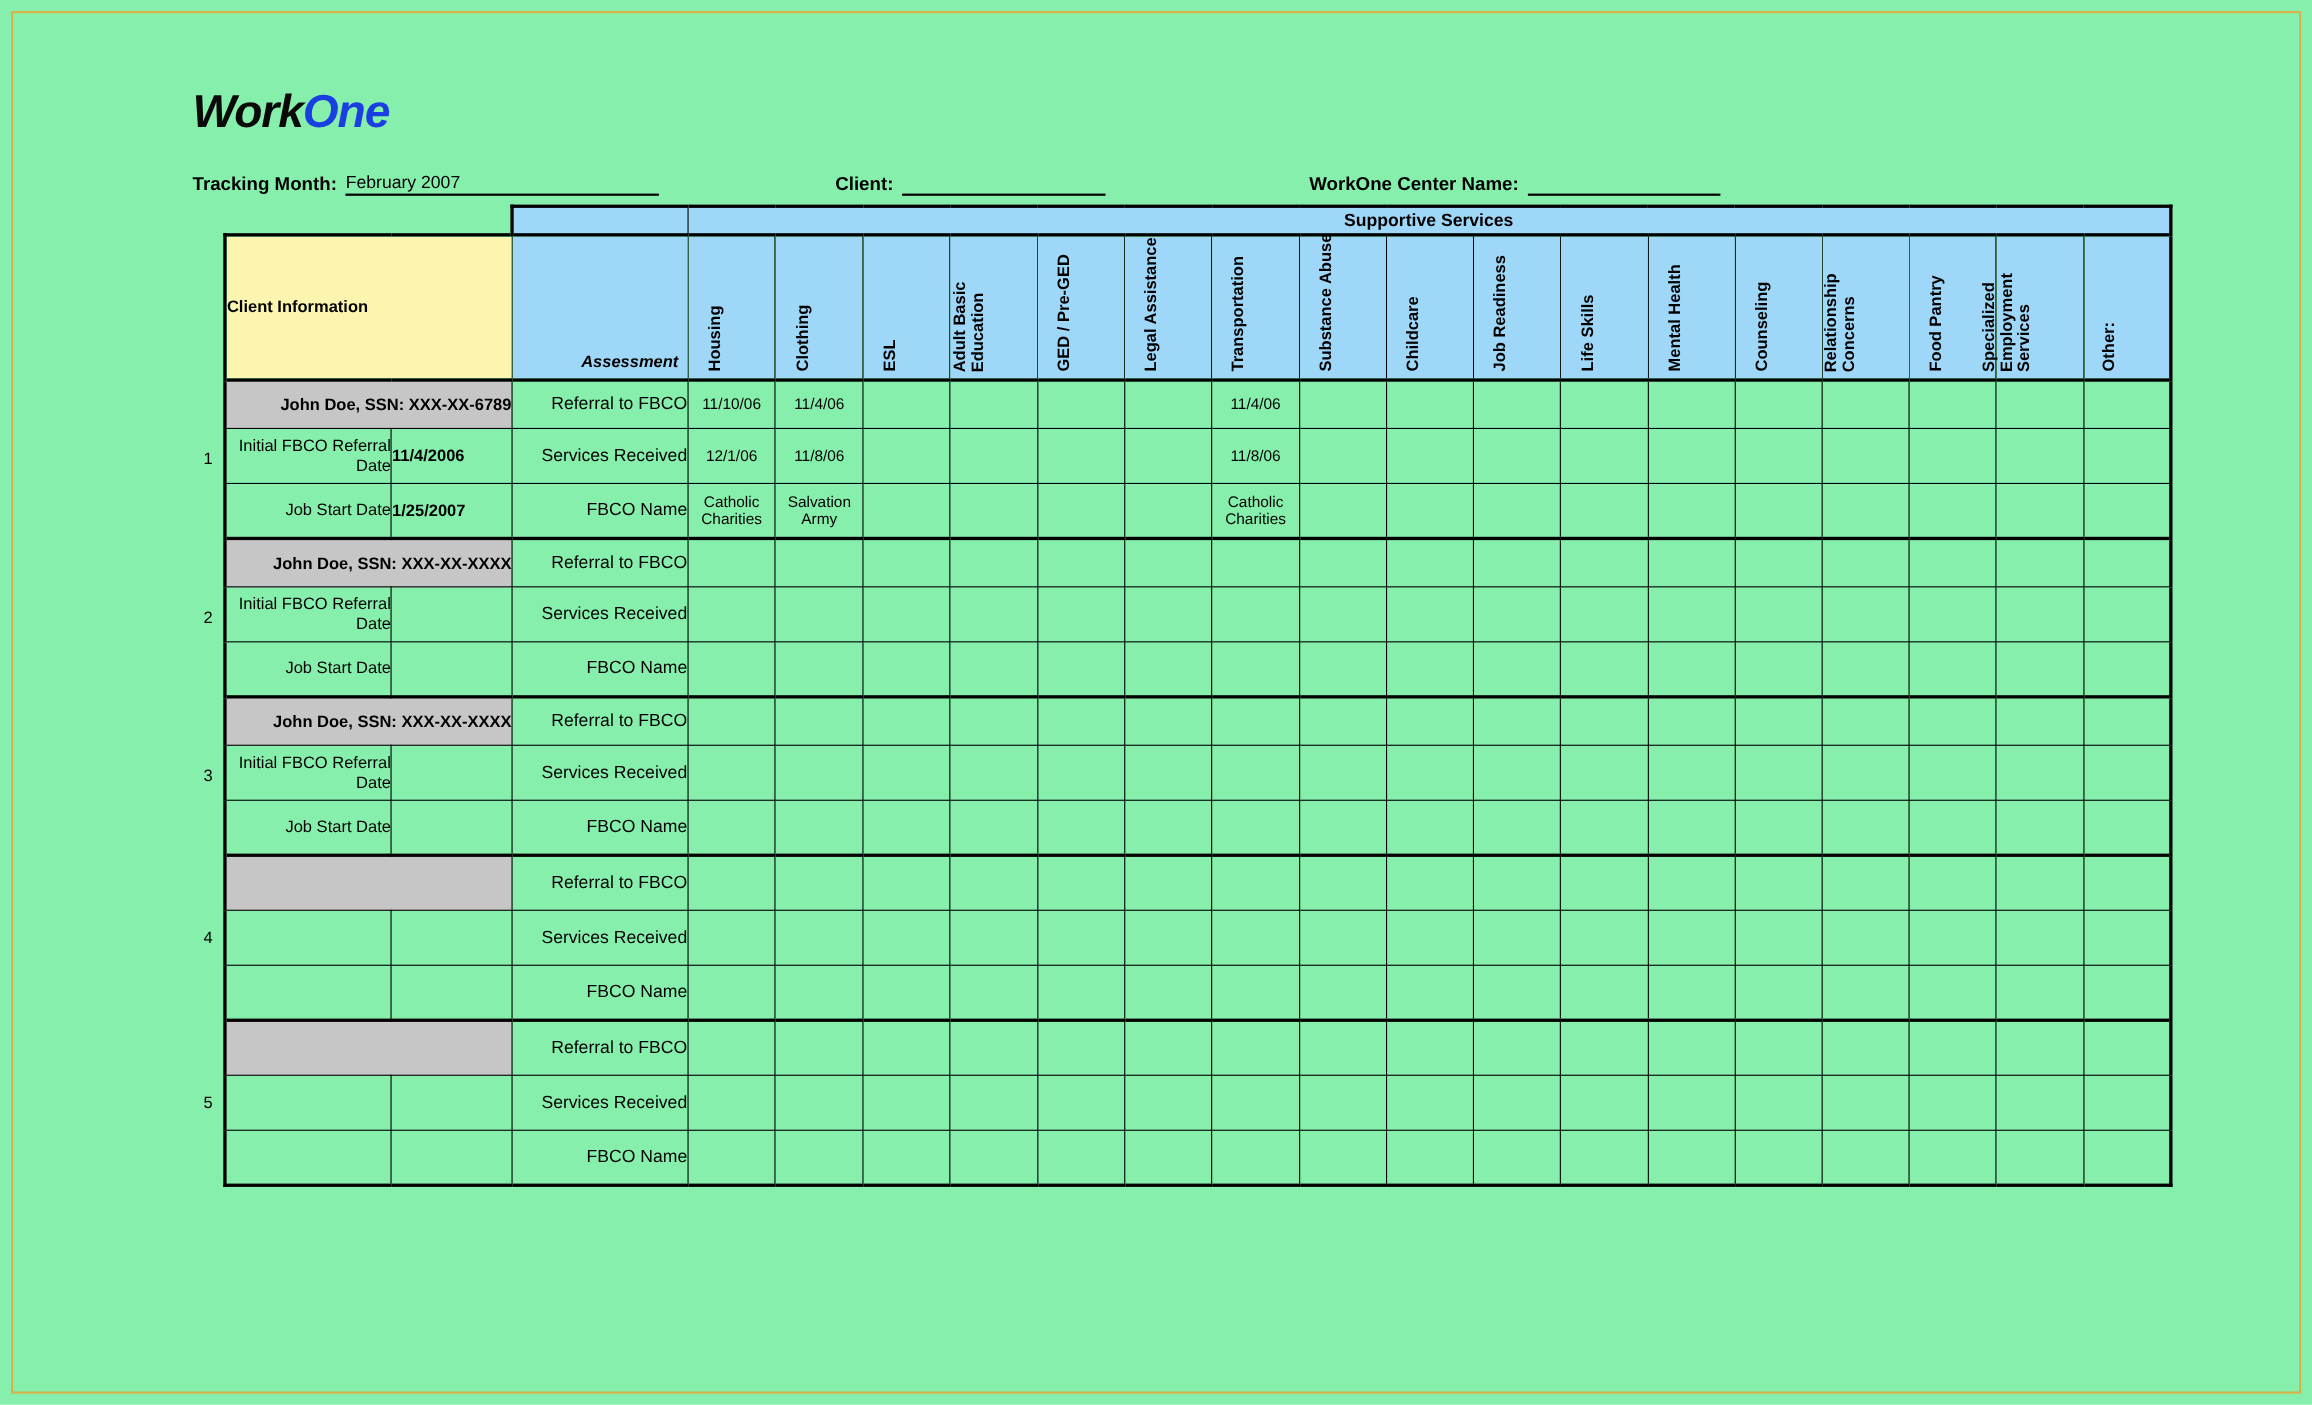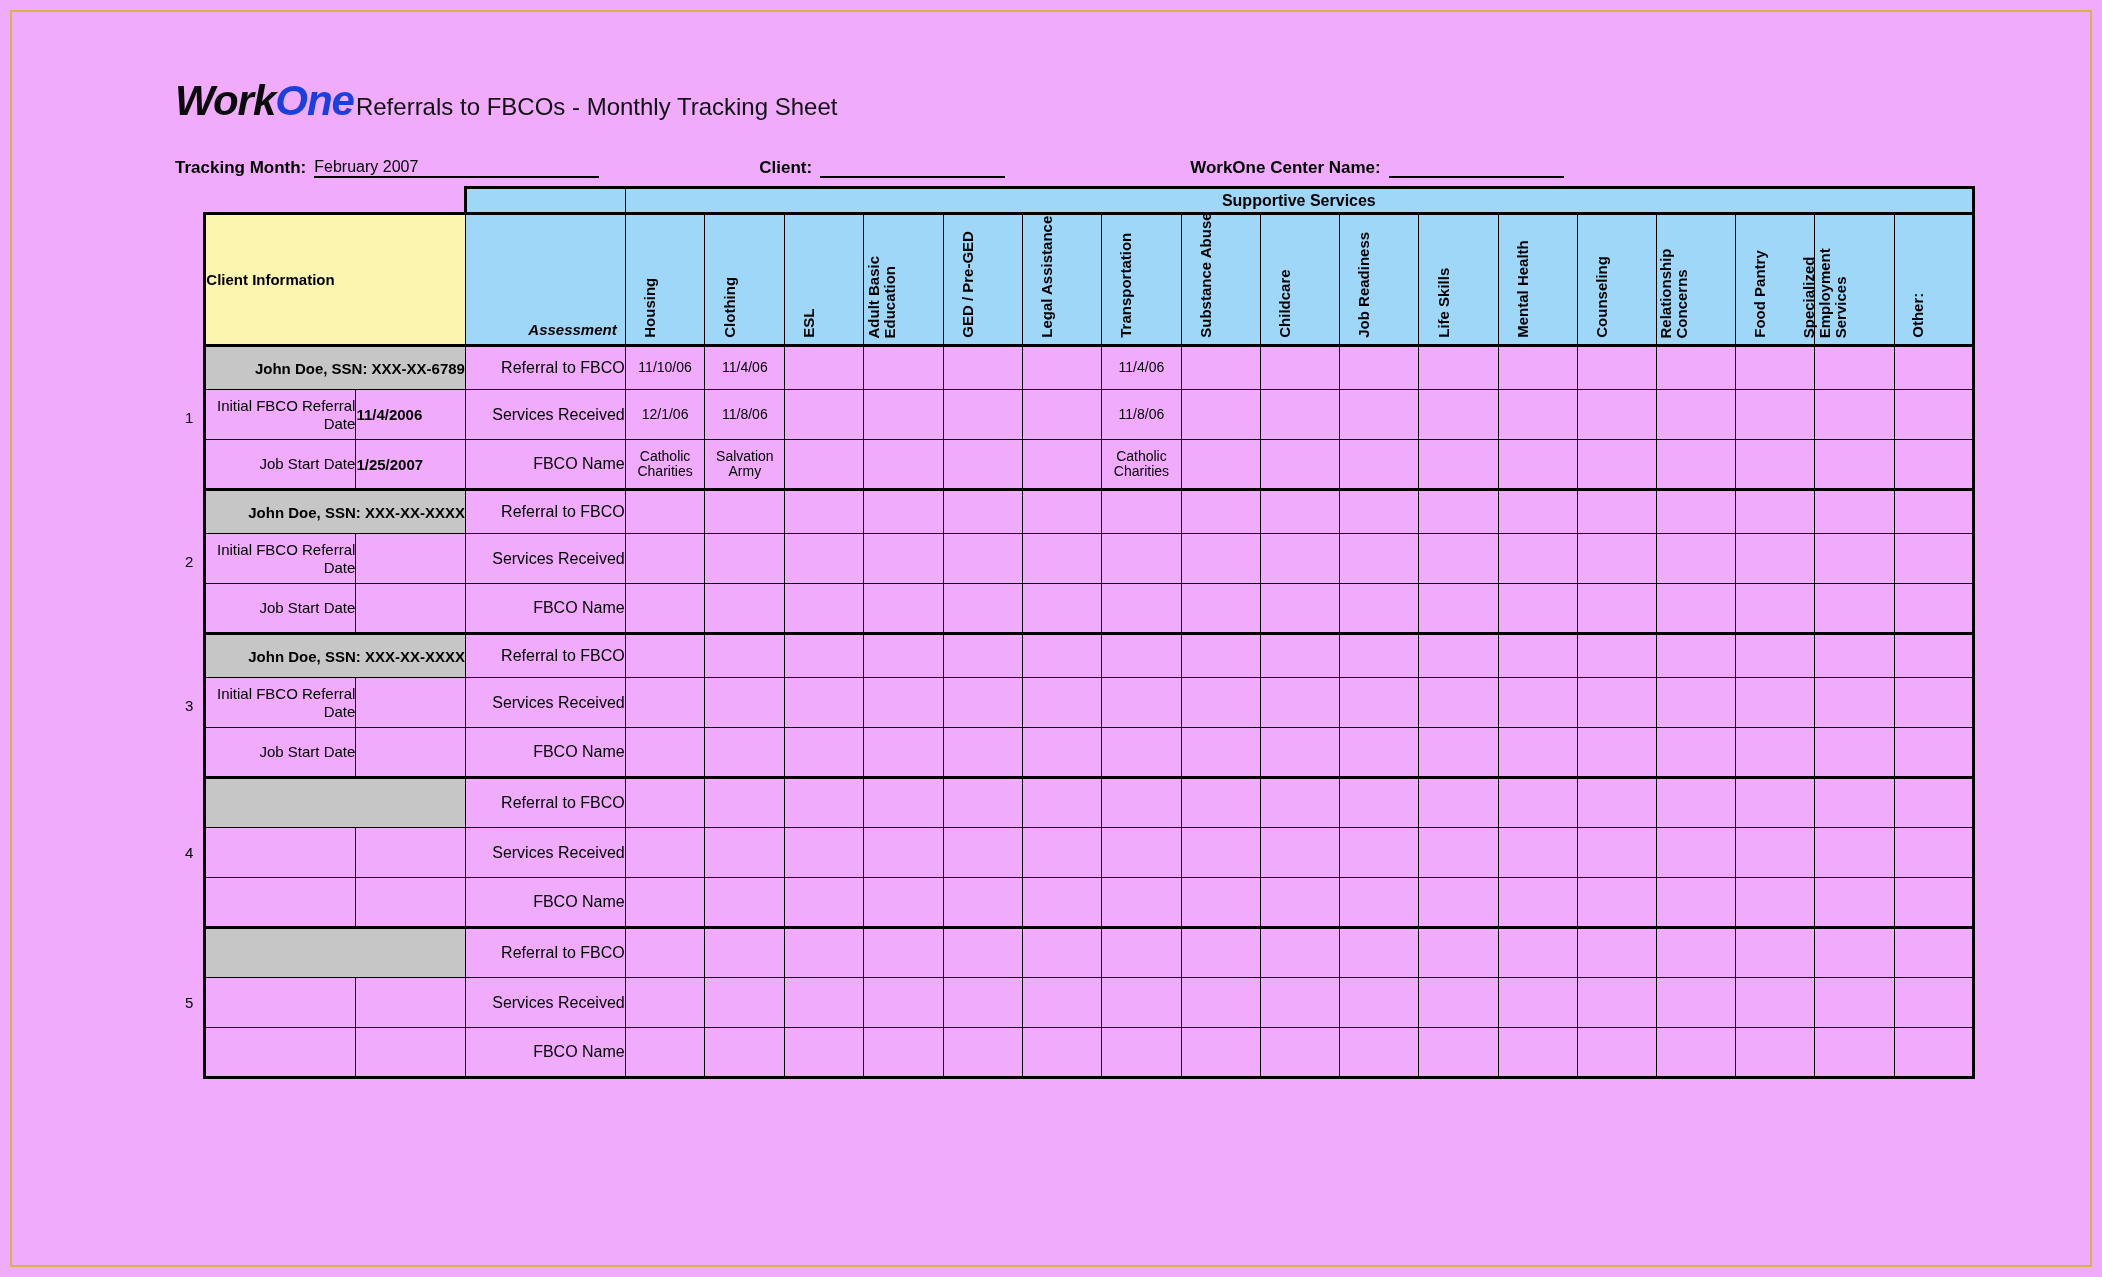--- a/index.html
+++ b/index.html
@@ -10,21 +10,21 @@
   body {
     width: 2102px;
     height: 1277px;
     font-family: "Liberation Sans", sans-serif;
     overflow: hidden;
   }
   #page {
     position: relative;
     width: 2102px;
     height: 1277px;
-    background: #f0abfc;
+    background: #86efac;
     box-sizing: border-box;
   }
   
   #page-frame {
     position: absolute;
     left: 10px;
     top: 10px;
     right: 10px;
     bottom: 10px;
     border: 2px solid #d8b24a;
@@ -194,21 +194,20 @@
 </head>
 <body>
 
 <div id="page">
   <div id="page-frame"></div>
 
   <div id="content">
 
     <div class="title-row">
       <div class="logo"><span class="work">Work</span><span class="one">One</span></div>
-      <div class="doc-title">Referrals to FBCOs - Monthly Tracking Sheet</div>
     </div>
 
     <div class="meta-row">
       <div class="meta-label">Tracking Month:</div>
       <div class="meta-line month">February 2007</div>
       <div class="meta-gap-a"></div>
       <div class="meta-label">Client:</div>
       <div class="meta-line contact"></div>
       <div class="meta-gap-b"></div>
       <div class="meta-label">WorkOne Center Name:</div>

